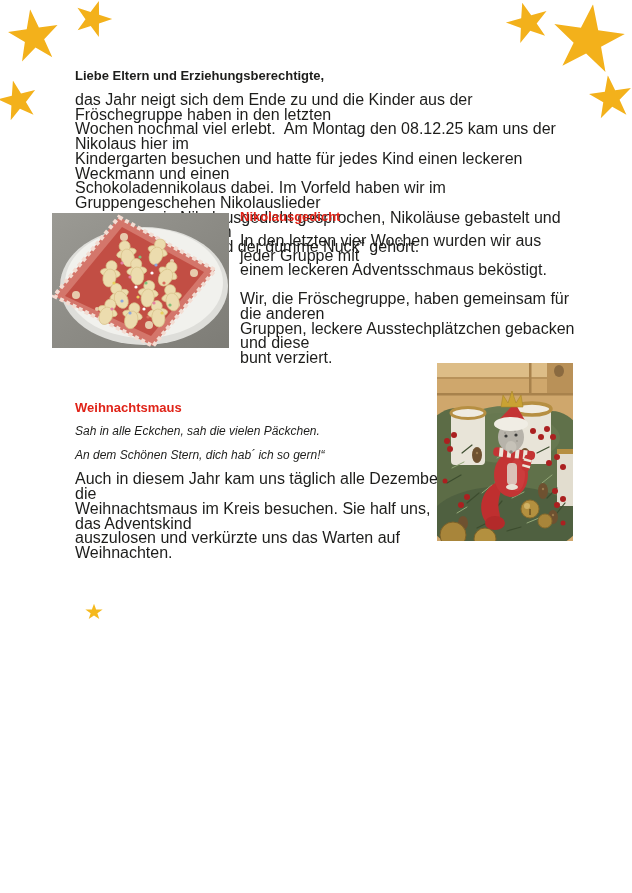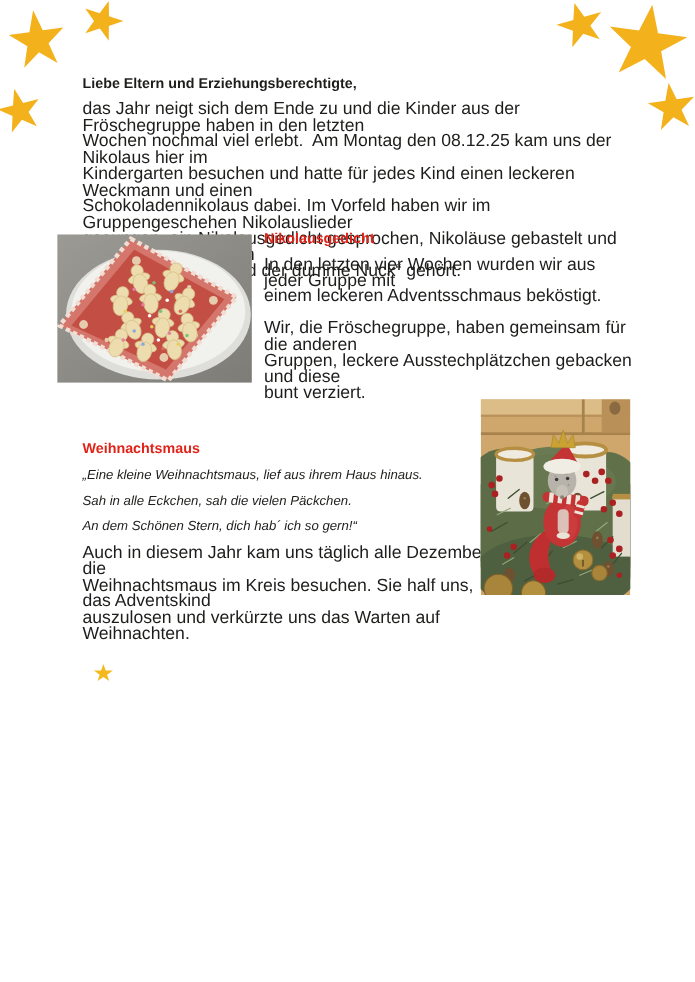--- a/index.html
+++ b/index.html
@@ -176,21 +176,20 @@
     <div class="red-heading">Nikolausgedicht</div>
     <div class="body-text para">In den letzten vier Wochen wurden wir aus jeder Gruppe mit
 einem leckeren Adventsschmaus beköstigt.</div>
     <div class="body-text para">Wir, die Fröschegruppe, haben gemeinsam für die anderen
 Gruppen, leckere Ausstechplätzchen gebacken und diese
 bunt verziert.</div>
   </div>
 
   <div class="mouse-section">
     <div class="red-heading">Weihnachtsmaus</div>
-    <div class="poem-line">„Eine kleine Weihnachtsmaus, lief aus ihrem Haus hinaus.</div>
     <div class="poem-line">Sah in alle Eckchen, sah die vielen Päckchen.</div>
     <div class="poem-line">An dem Schönen Stern, dich hab´ ich so gern!“</div>
     <div class="body-text para">Auch in diesem Jahr kam uns täglich alle Dezember die
 Weihnachtsmaus im Kreis besuchen. Sie half uns, das Adventskind
 auszulosen und verkürzte uns das Warten auf Weihnachten.</div>
   </div>
 
   <div class="photo photo-wreath">
     <svg width="136" height="178" viewBox="0 0 136 178">
       <rect width="136" height="178" fill="#cfa76c"></rect>

